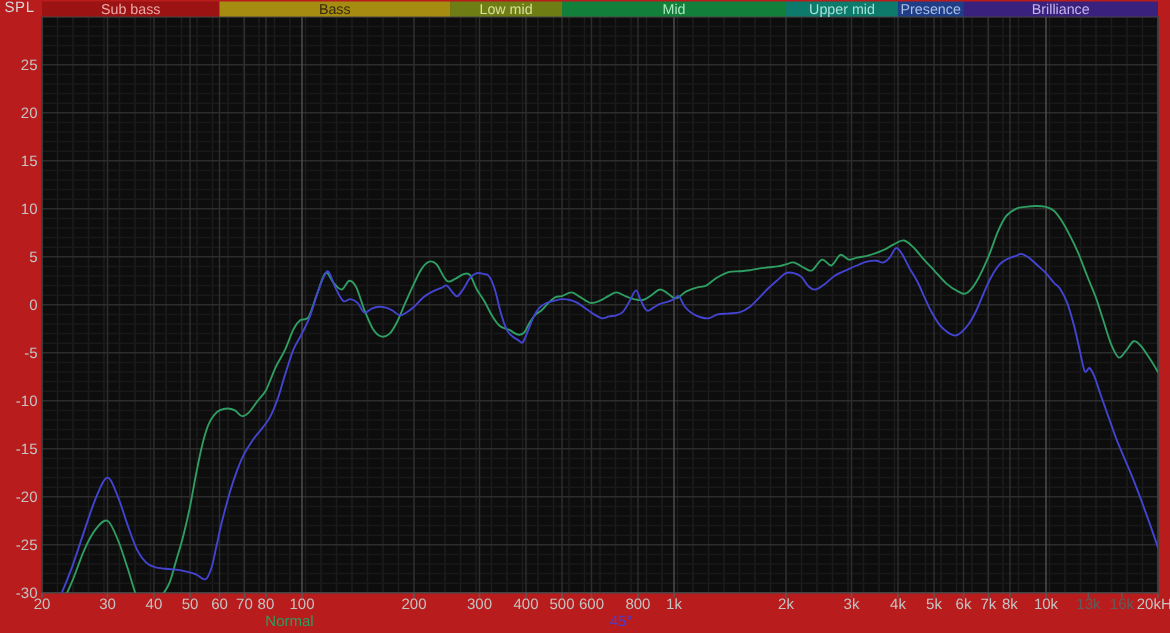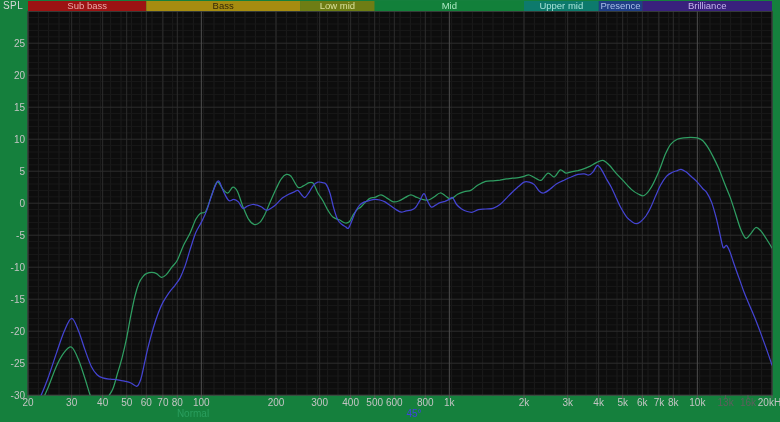--- a/index.html
+++ b/index.html
@@ -1,18 +1,18 @@
 <!DOCTYPE html>
 <html><head>
 <meta charset="utf-8">
 <style>
   html,body{margin:0;padding:0;background:#0a0a0a;}
   .stage{
     position:relative;width:780px;height:422px;overflow:hidden;
-    background:#15803d;font-family:"Liberation Sans",sans-serif;
+    background:#b91c1c;font-family:"Liberation Sans",sans-serif;
   }
   .spl-title{
     position:absolute;left:3px;top:0;height:11px;line-height:11px;
     font-size:10px;color:#d6d6d6;letter-spacing:.4px;
   }
   svg text{font-family:"Liberation Sans",sans-serif;}
 </style>
 </head>
 <body>
 

